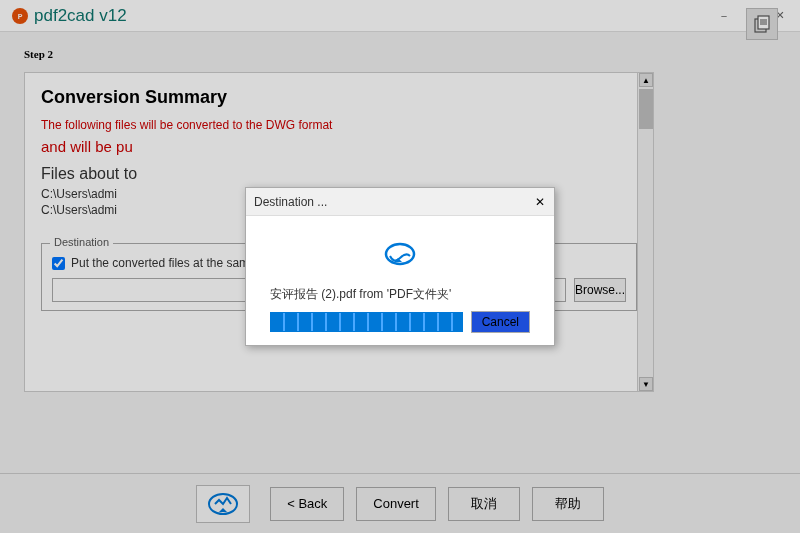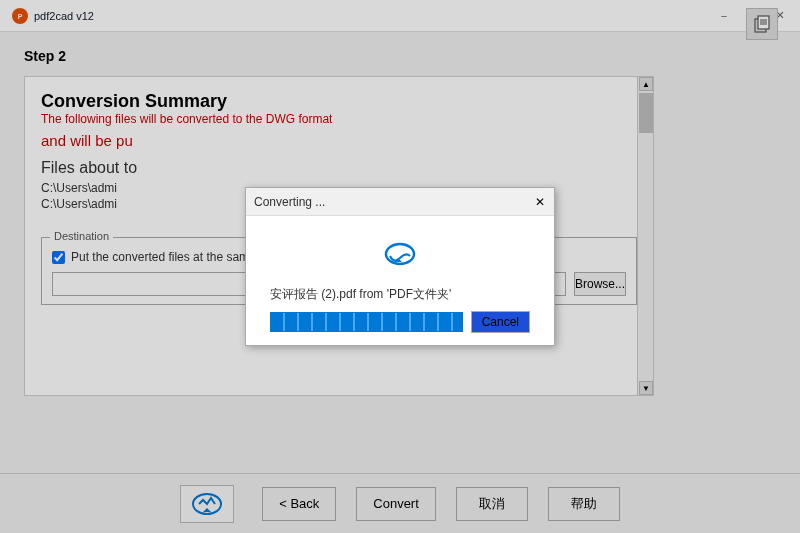--- a/index.html
+++ b/index.html
@@ -31,22 +31,22 @@
       background: #e8520a;
       border-radius: 50%;
       display: flex;
       align-items: center;
       justify-content: center;
       color: #fff;
       font-size: 9px;
       font-weight: bold;
     }
     .title-bar-title {
-      font-size: 11px;
-      color: #0f172a;
+      font-size: 17px;
+      color: #0f766e;
     }
     .title-bar-controls {
       position: absolute;
       right: 8px;
       top: 0;
       height: 100%;
       display: flex;
       align-items: center;
       gap: 4px;
     }
@@ -63,22 +63,23 @@
       color: #666;
     }
 
     
     .main-content {
       padding: 16px 24px;
     }
 
     .step-label {
       font-weight: bold;
-      font-size: 14px;
+      font-size: 11px;
       margin-bottom: 4px;
+      font-family: Liberation Serif, serif;
     }
     .step-desc {
       font-size: 12px;
       color: #555;
       margin-left: 8px;
     }
 
     
     .content-panel {
       margin-top: 12px;
@@ -90,21 +91,21 @@
       overflow: hidden;
     }
 
     .panel-inner {
       padding: 14px 16px;
     }
 
     .panel-title {
       font-size: 18px;
       font-weight: bold;
-      margin-bottom: 0;
+      margin-bottom: 10px;
       color: #000;
     }
 
     .summary-text {
       font-size: 12px;
       color: #c00;
       margin-bottom: 6px;
     }
     .summary-text2 {
       font-size: 15px;
@@ -224,21 +225,21 @@
       position: absolute;
       bottom: 0;
       left: 0;
       right: 0;
       height: 60px;
       background: #f0f0f0;
       border-top: 1px solid #ccc;
       display: flex;
       align-items: center;
       justify-content: center;
-      gap: 20px;
+      gap: 12px;
       padding: 0 16px;
     }
 
     .logo-btn {
       width: 54px;
       height: 38px;
       background: #f8f8f8;
       border: 1px solid #bbb;
       cursor: pointer;
       display: flex;
@@ -429,21 +430,21 @@
   </div>
   <button class="toolbar-btn">&lt; Back</button>
   <button class="toolbar-btn">Convert</button>
   <button class="toolbar-btn">取消</button>
   <button class="toolbar-btn">帮助</button>
 </div>
 
 <div class="modal-overlay">
   <div class="modal-dialog">
     <div class="modal-titlebar">
-      <span class="modal-title">Converting ...</span>
+      <span class="modal-title">Destination ...</span>
       <button class="modal-close">✕</button>
     </div>
     <div class="modal-body">
 
       <div style="width:44px;height:44px;margin-bottom:10px;display:flex;align-items:center;justify-content:center;">
         <svg width="40" height="40" viewBox="0 0 40 40">
           <ellipse cx="20" cy="20" rx="14" ry="10" fill="none" stroke="#0078d7" stroke-width="2.5"></ellipse>
           <path d="M10 22 Q14 30 20 24 Q26 18 30 22" fill="none" stroke="#0078d7" stroke-width="2"></path>
           <path d="M18 24 L22 28 L14 28 Z" fill="#0078d7"></path>
         </svg>

